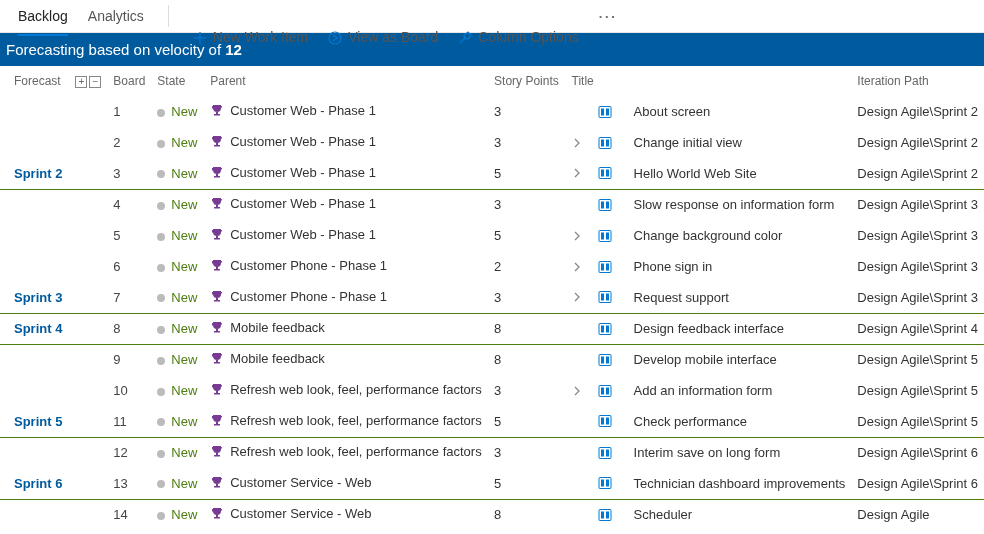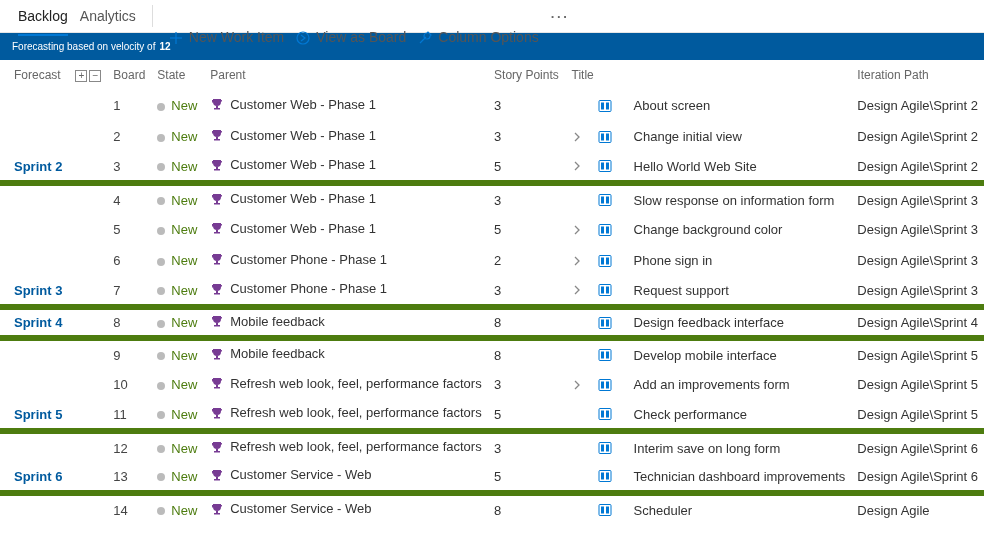--- a/index.html
+++ b/index.html
@@ -10,21 +10,21 @@
     color: #333;
     background: #fff;
     width: 984px;
   }
   .toolbar {
     display: flex;
     align-items: center;
     height: 32px;
     padding: 16px 18px;
     border-bottom: 1px solid #e6e6e6;
-    gap: 12px;
+    gap: 20px;
   }
   .tab {
     font-size: 14px;
     color: #555;
     height: 40px;
     display: flex;
     align-items: center;
     cursor: pointer;
     position: relative;
   }
@@ -52,22 +52,22 @@
     color: #555;
     cursor: pointer;
     font-size: 14px;
     margin-top: 42px;
   }
   .action svg { stroke: #0078d4; }
   .ellipsis { letter-spacing: 2px; font-weight: bold; color: #666; cursor: pointer; }
   .banner {
     background: #005a9e;
     color: #fff;
-    padding: 8px 12px;
-    font-size: 10px;
+    padding: 8px 6px;
+    font-size: 15px;
     display: flex;
     align-items: baseline;
     gap: 4px;
   }
   .banner-text {}
   .banner-value { font-weight: 600; }
   .grid {
     width: 100%;
     border-collapse: collapse;
   }
@@ -123,21 +123,21 @@
   }
   .title-cell { display: flex; align-items: center; gap: 16px; }
   .chevron {
     width: 10px;
     display: inline-flex;
     color: #888;
     justify-content: center;
   }
   .title-text { color: #333; }
   .iter-text { color: #333; }
-  tr.sprint-end td { border-bottom: 6px solid #4d7c0f; }
+  tr.sprint-end td { border-bottom: 1px solid #4d7c0f; }
   .expand-btns {
     display: inline-flex;
     gap: 2px;
   }
   .sq {
     width: 12px; height: 12px;
     border: 1px solid #888;
     display: inline-flex;
     align-items: center;
     justify-content: center;
@@ -433,21 +433,21 @@
             <span class="chevron">
               <svg width="8" height="10" viewBox="0 0 8 10">
                 <path d="M2 1 L6 5 L2 9" fill="none" stroke="#888" stroke-width="1.3"></path>
               </svg>
             </span>
             <span class="story-icon">
               <svg width="14" height="14" viewBox="0 0 14 14">
                 <use href="#story-icon"></use>
               </svg>
             </span>
-            <span class="title-text">Add an improvements form</span>
+            <span class="title-text">Add an information form</span>
           </span>
         </td>
         <td><span class="iter-text">Design Agile\Sprint 5</span></td>
       </tr>
       <tr class="sprint-end">
         <td class="forecast-label">Sprint 5</td>
         <td></td>
         <td class="order">11</td>
         <td><span class="state-dot"></span><span class="state-text">New</span></td>
         <td><span class="trophy"><svg width="14" height="14" viewBox="0 0 14 14">

